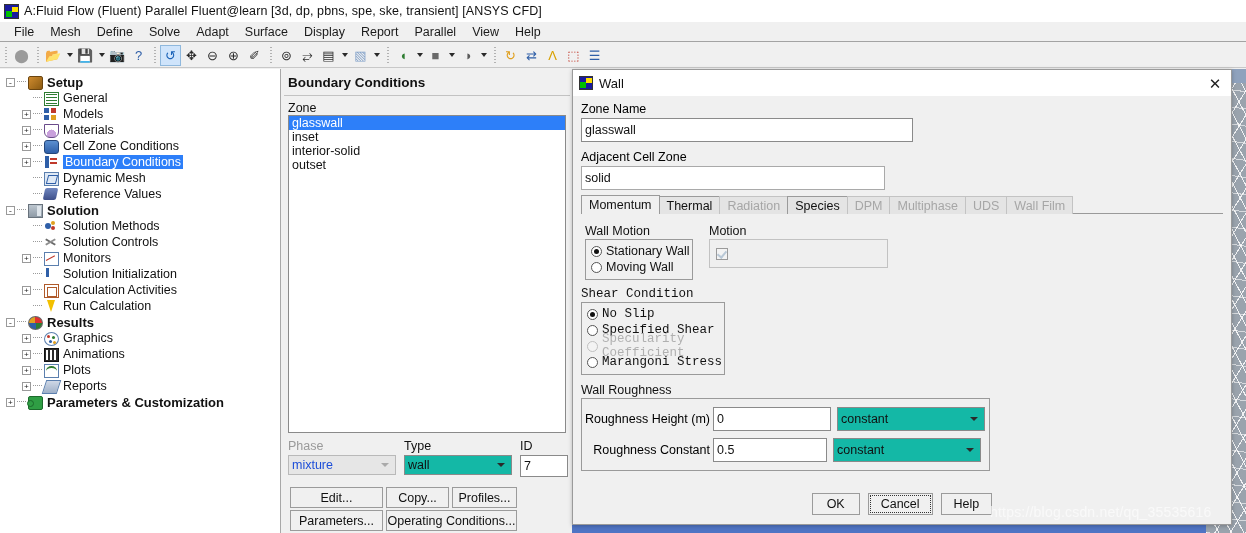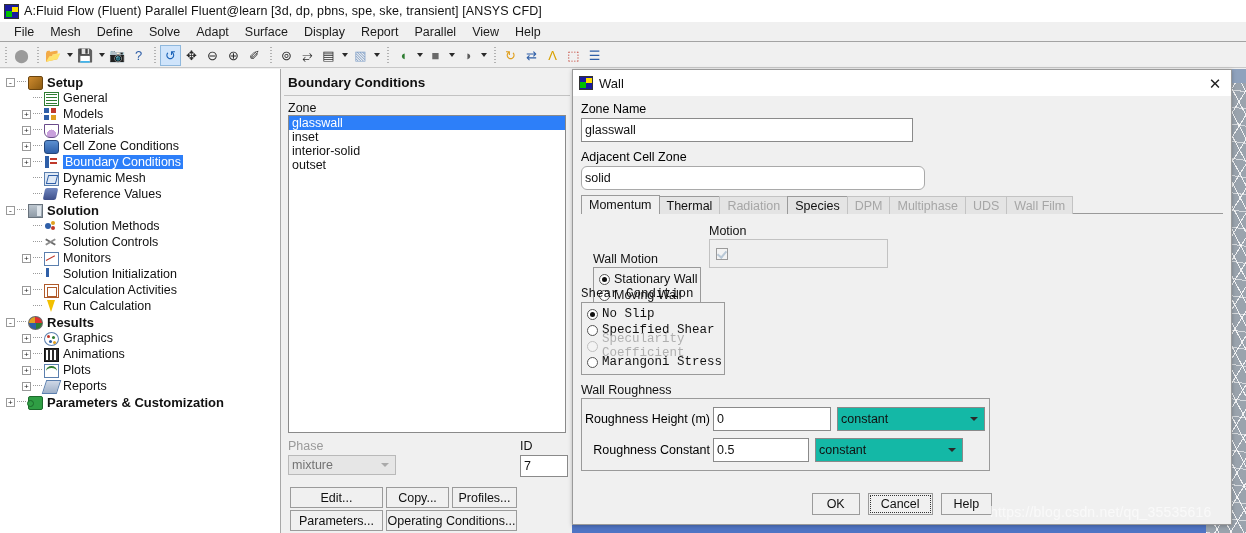--- a/index.html
+++ b/index.html
@@ -133,21 +133,21 @@
   }
   .zone-item{height:14px;line-height:14px;font-size:12.5px;padding-left:3px;color:#111;white-space:nowrap;}
   .zone-item.sel{background:#2d7ff9;color:#fff;}
   .bc-row{position:absolute;display:flex;align-items:flex-end;}
   .fld-label{font-size:12.5px;color:#111;margin-bottom:2px;display:block;}
   .fld-label.dim{color:#9a9a9a;}
   .combo{
     height:20px;border:1px solid #8a8a8a;background:#14b8a6;box-sizing:border-box;
     display:flex;align-items:center;padding:0 3px;font-size:12.5px;position:relative;color:#111;
   }
-  .combo.dim{color:#737373;background:#e6e6e6;border-color:#b9b9b9;}
+  .combo.dim{color:#1d4ed8;background:#e6e6e6;border-color:#b9b9b9;}
   .combo .cv{flex:1;overflow:hidden;white-space:nowrap;}
   .chev{width:0;height:0;border-left:4px solid transparent;border-right:4px solid transparent;border-top:4px solid #2a2a2a;margin-right:3px;}
   .chev.dim{border-top-color:#aaa;}
   .textbox{
     height:22px;border:1px solid #8a8a8a;background:#fff;box-sizing:border-box;
     display:flex;align-items:center;padding:0 3px;font-size:12.5px;color:#111;
   }
   .btn{
     border:1px solid #9b9b9b;background:#f0f0f0;box-sizing:border-box;
     display:flex;align-items:center;justify-content:center;font-size:12.5px;color:#111;height:21px;cursor:default;
@@ -526,20 +526,27 @@
     </div>
 
     <div class="bc-row" style="left:6px;top:370px;flex-direction:column;align-items:flex-start;">
       <span class="fld-label dim">Phase</span>
       <div class="combo dim" style="width:108px;">
         <span class="cv">mixture</span>
         <i class="chev dim"></i>
       </div>
     </div>
 
+    <div class="bc-row" style="left:122px;top:370px;flex-direction:column;align-items:flex-start;">
+      <span class="fld-label">Type</span>
+      <div class="combo" style="width:108px;">
+        <span class="cv">wall</span>
+        <i class="chev"></i>
+      </div>
+    </div>
 
     <div class="bc-row" style="left:238px;top:370px;flex-direction:column;align-items:flex-start;">
       <span class="fld-label">ID</span>
       <div class="textbox" style="width:48px;">
         <span>7</span>
       </div>
     </div>
 
     <div class="btn" style="position:absolute;left:8px;top:418px;width:93px;">Edit...</div>
     <div class="btn" style="position:absolute;left:104px;top:418px;width:63px;">Copy...</div>
@@ -556,38 +563,38 @@
       <span class="dlg-close">✕</span>
     </div>
 
     <div class="dlg-body">
       <div style="font-size:12.5px;margin-bottom:2px;">Zone Name</div>
       <div class="textbox" style="width:332px;height:24px;">
         <span>glasswall</span>
       </div>
 
       <div style="font-size:12.5px;margin:8px 0 2px 0;">Adjacent Cell Zone</div>
-      <div class="textbox" style="width:344px;height:24px;border-color:#a9a9a9;border-radius:6px;">
+      <div class="textbox" style="width:304px;height:24px;border-color:#a9a9a9;">
         <span>solid</span>
       </div>
 
       <div class="tabs" id="tabs">
           <div class="tab active">Momentum</div>
           <div class="tab">Thermal</div>
           <div class="tab dim">Radiation</div>
           <div class="tab">Species</div>
           <div class="tab dim">DPM</div>
           <div class="tab dim">Multiphase</div>
           <div class="tab dim">UDS</div>
           <div class="tab dim">Wall Film</div>
         </div>
 
       <div style="position:relative;height:240px;">
 
-        <div style="position:absolute;left:12px;top:10px;margin-top:28px;">
+        <div style="position:absolute;left:4px;top:10px;">
           <div class="group-label">Wall Motion</div>
           <div class="group-box" style="width:108px;padding:3px 0 4px 0;">
             <div class="radio-row">
               <span class="radio on"></span>
               <span>Stationary Wall</span>
             </div>
             <div class="radio-row">
               <span class="radio"></span>
               <span>Moving Wall</span>
             </div>
@@ -633,21 +640,21 @@
                 <span>0</span>
               </div>
               <div class="combo" style="width:148px;height:24px;margin-left:6px;">
                 <span class="cv">constant</span>
                 <i class="chev"></i>
               </div>
             </div>
 
             <div style="display:flex;align-items:center;">
               <span style="width:128px;text-align:right;font-size:12.5px;padding-right:3px;">Roughness Constant</span>
-              <div class="textbox" style="width:96px;height:24px;">
+              <div class="textbox" style="width:114px;height:24px;">
                 <span>0.5</span>
               </div>
               <div class="combo" style="width:148px;height:24px;margin-left:6px;">
                 <span class="cv">constant</span>
                 <i class="chev"></i>
               </div>
             </div>
 
           </div>
         </div>

